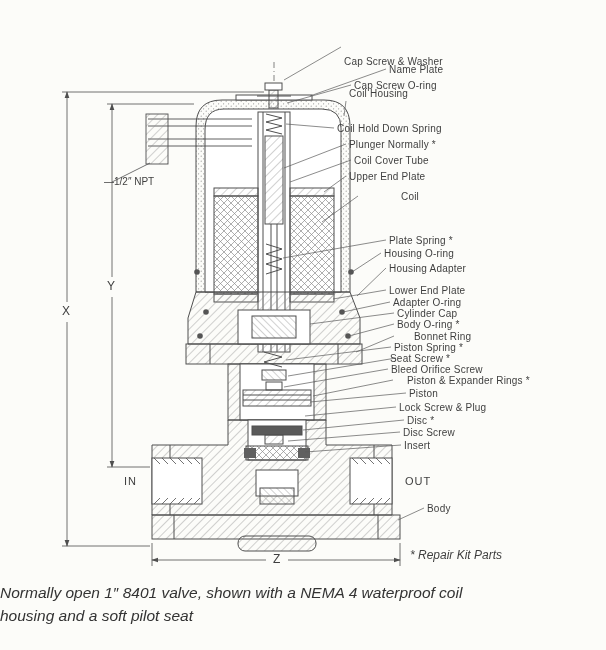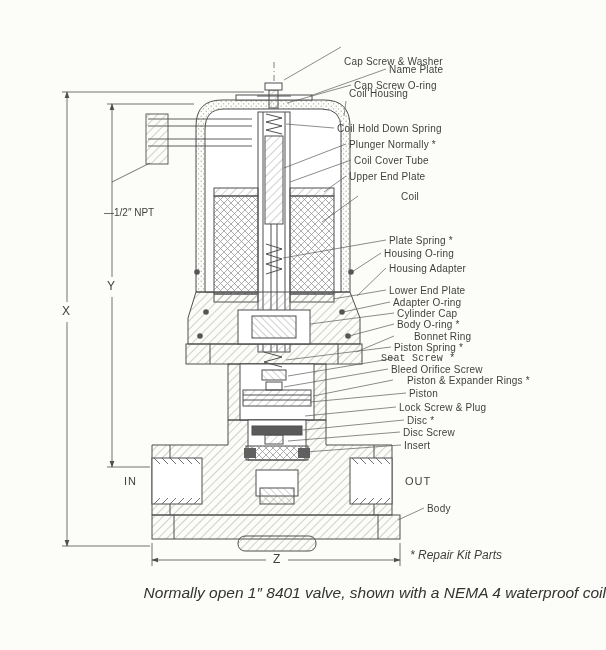--- a/index.html
+++ b/index.html
@@ -33,34 +33,33 @@
     font-size:11px;
     letter-spacing:1px;
     color:#3f3f3f;
   }
   .npt-label {
     position:absolute;
     left:104px; top:176px;
     font-size:10px;
     color:#3f3f3f;
     white-space:nowrap;
-    margin-top:31px;
   }
   .repair-note {
     position:absolute;
     left:410px; top:548px;
     font-size:12px;
     font-style:italic;
     color:#3f3f3f;
     white-space:nowrap;
   }
   .caption {
     position:absolute;
     left:0; right:0;
-    text-align:right;
+    text-align:left;
     font-style:italic;
     font-size:15.5px;
     color:#333;
   }
   .caption.l1 { top:584px; }
   .caption.l2 { top:607px; }
 </style>
 </head>
 <body>
 
@@ -284,21 +283,21 @@
       <div class="part-label" style="left: 361px; top: 191px; margin-left: 40px;">Coil</div>
       <div class="part-label" style="left: 389px; top: 235px;">Plate Spring *</div>
       <div class="part-label" style="left: 384px; top: 248px;">Housing O-ring</div>
       <div class="part-label" style="left: 389px; top: 263px;">Housing Adapter</div>
       <div class="part-label" style="left: 389px; top: 285px;">Lower End Plate</div>
       <div class="part-label" style="left: 393px; top: 297px;">Adapter O-ring</div>
       <div class="part-label" style="left: 397px; top: 308px;">Cylinder Cap</div>
       <div class="part-label" style="left: 397px; top: 319px;">Body O-ring *</div>
       <div class="part-label" style="left: 397px; top: 331px; padding-left: 17px;">Bonnet Ring</div>
       <div class="part-label" style="left: 394px; top: 342px;">Piston Spring *</div>
-      <div class="part-label" style="left: 381px; top: 353px; font-family: Liberation Mono, monospace;">Seat Screw *</div>
+      <div class="part-label" style="left: 390px; top: 353px;">Seat Screw *</div>
       <div class="part-label" style="left: 391px; top: 364px;">Bleed Orifice Screw</div>
       <div class="part-label" style="left: 396px; top: 375px; padding-left: 11px;">Piston &amp; Expander Rings *</div>
       <div class="part-label" style="left: 409px; top: 388px;">Piston</div>
       <div class="part-label" style="left: 399px; top: 402px;">Lock Screw &amp; Plug</div>
       <div class="part-label" style="left: 407px; top: 415px;">Disc *</div>
       <div class="part-label" style="left: 403px; top: 427px;">Disc Screw</div>
       <div class="part-label" style="left: 404px; top: 440px;">Insert</div>
       <div class="part-label" style="left: 427px; top: 503px;">Body</div>
     </div>
 
@@ -307,14 +306,15 @@
   <div class="dim-label" style="left:270px; top:552px;">Z</div>
 
   <div class="port-label" style="left:124px; top:475px;">IN</div>
   <div class="port-label" style="left:405px; top:475px;">OUT</div>
 
   <div class="npt-label">—1/2″ NPT</div>
 
   <div class="repair-note">* Repair Kit Parts</div>
 
   <div class="caption l1">Normally open 1″ 8401 valve, shown with a NEMA 4 waterproof coil</div>
+  <div class="caption l2">housing and a soft pilot seat</div>
 
 </div>
 
 </body></html>

